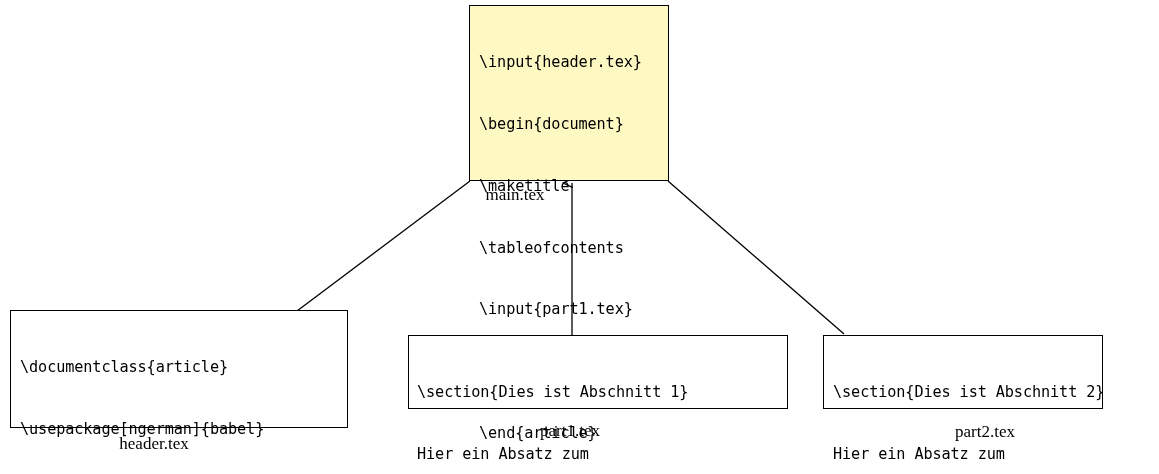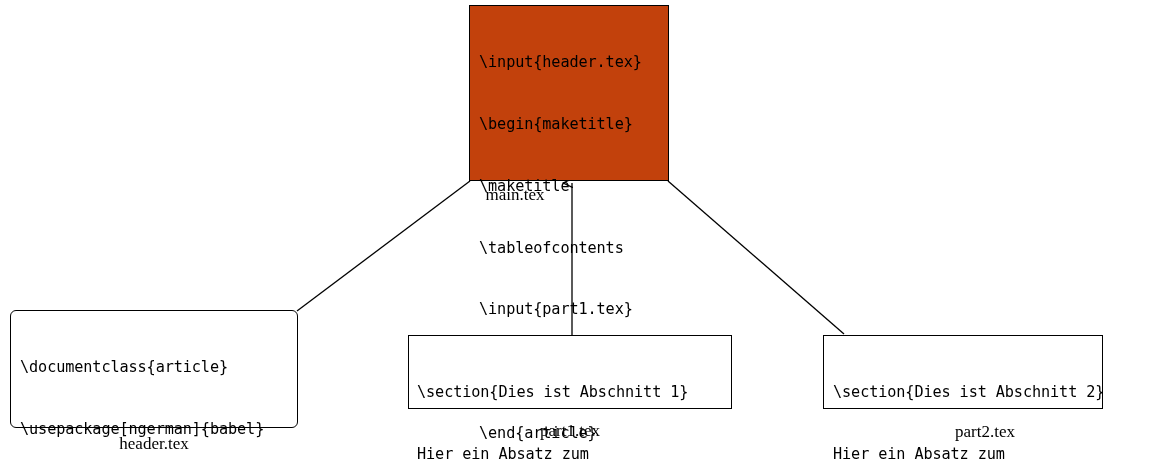--- a/index.html
+++ b/index.html
@@ -30,21 +30,21 @@
     background: #ffffff;
     font-family: "DejaVu Sans Mono", "Liberation Mono", monospace;
     font-size: 15.2px;
     line-height: 20.6px;
     color: #000000;
     white-space: pre;
     padding: 5px 9px 6px 9px;
     letter-spacing: -0.1px;
   }
   .node-box.shaded {
-    background: #c2410c;
+    background: #fef9c3;
   }
   .code-line {
     display: block;
     white-space: pre;
   }
   .node-caption {
     position: absolute;
     font-family: "Liberation Serif", "DejaVu Serif", serif;
     font-size: 17px;
     color: #000000;
@@ -58,33 +58,32 @@
     height: 176px;
   }
   #caption-main {
     left: 469px;
     top: 185px;
     width: 92px;
   }
   #node-header {
     left: 10px;
     top: 310px;
-    width: 288px;
+    width: 338px;
     height: 118px;
-    border-radius: 6px;
   }
   #caption-header {
     left: 82px;
     top: 434px;
     width: 144px;
   }
   #node-part1 {
     left: 408px;
     top: 335px;
-    width: 324px;
+    width: 380px;
     height: 74px;
     padding-left: 8px;
   }
   #caption-part1 {
     left: 500px;
     top: 421px;
     width: 140px;
   }
   #node-part2 {
     left: 823px;
@@ -113,21 +112,21 @@
 
     <line x1="297" y1="311" x2="470" y2="181" stroke="#000000" stroke-width="1.3"></line>
 
     <line x1="572" y1="336" x2="572" y2="183" stroke="#000000" stroke-width="1.3" marker-end="url(#arrowhead-up)"></line>
 
     <line x1="668" y1="181" x2="844" y2="334" stroke="#000000" stroke-width="1.3"></line>
   </svg>
 
   <div class="node-box shaded" id="node-main">
     <span class="code-line">\input{header.tex}</span>
-    <span class="code-line">\begin{maketitle}</span>
+    <span class="code-line">\begin{document}</span>
     <span class="code-line">\maketitle</span>
     <span class="code-line">\tableofcontents</span>
     <span class="code-line">\input{part1.tex}</span>
     <span class="code-line">\input{part2.tex}</span>
     <span class="code-line">\end{article}</span>
   </div>
   <div class="node-caption" id="caption-main">main.tex</div>
 
   <div class="node-box" id="node-header">
     <span class="code-line">\documentclass{article}</span>

